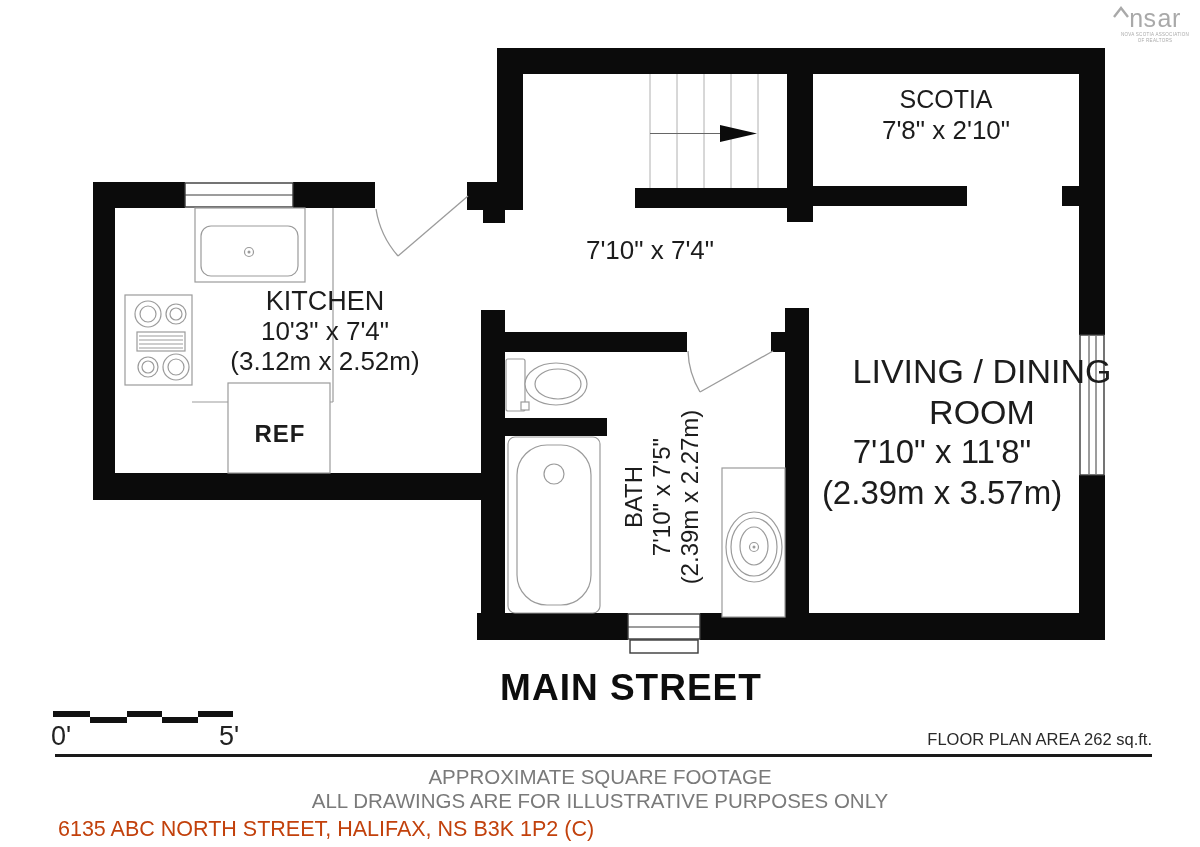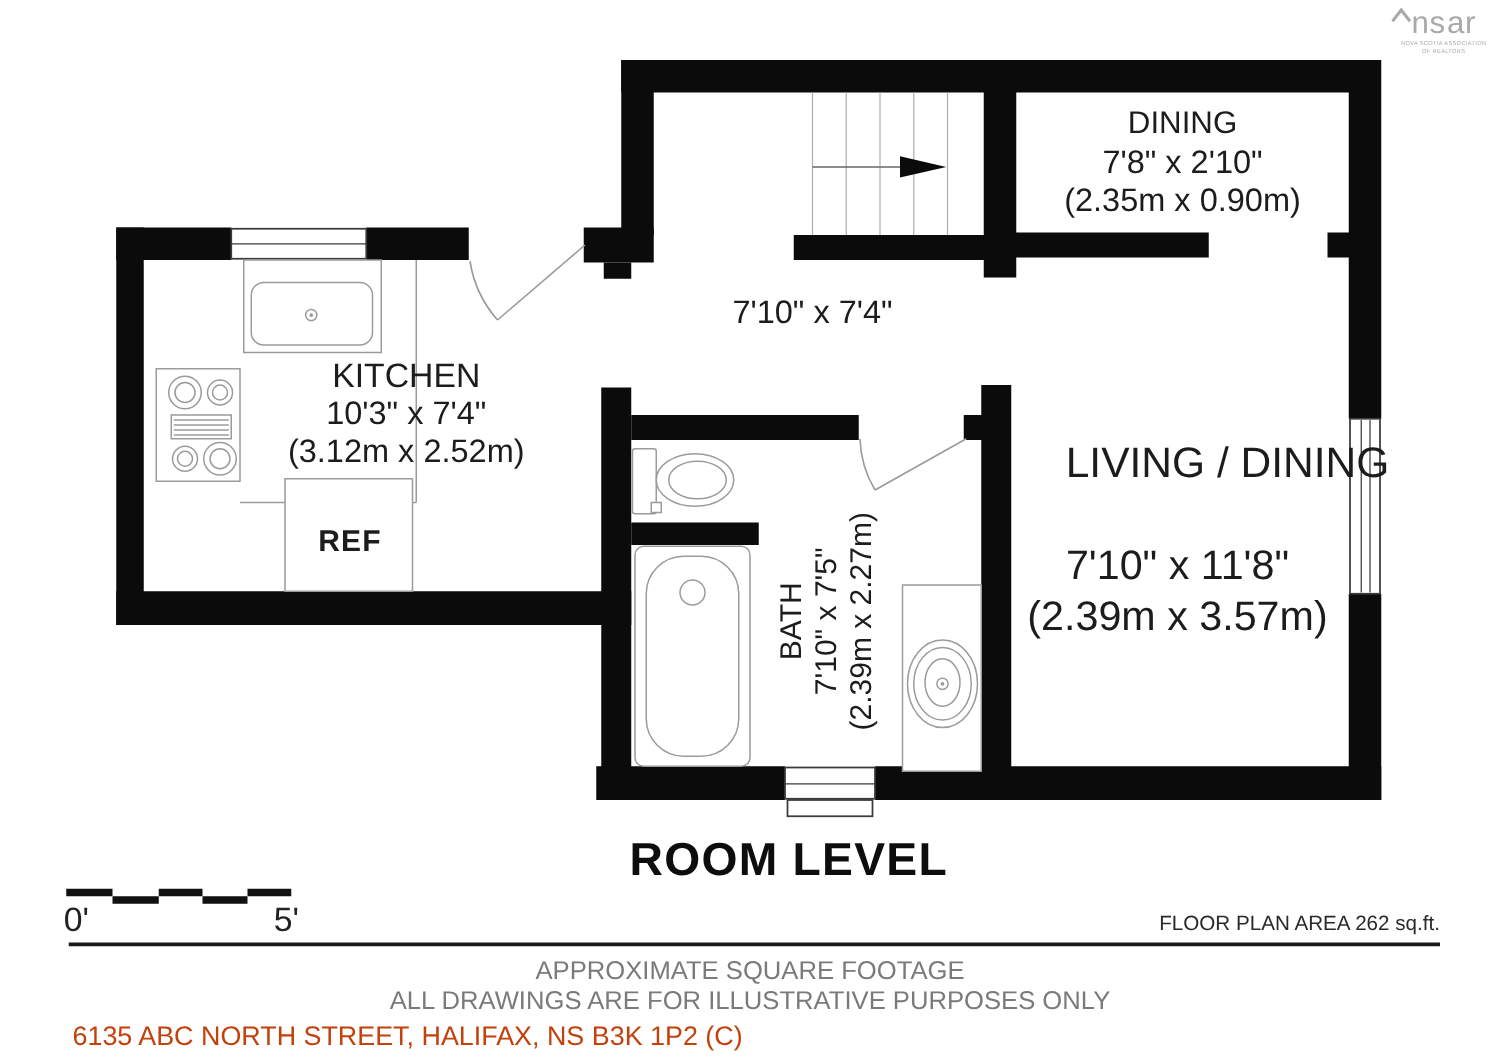--- a/index.html
+++ b/index.html
@@ -143,42 +143,42 @@
     <g stroke-width="1.2">
       <rect class="fx" x="722" y="468" width="63" height="149"></rect>
       <ellipse class="fxl" cx="754" cy="547" rx="28" ry="35"></ellipse>
       <ellipse class="fxl" cx="754" cy="547" rx="23" ry="29"></ellipse>
       <ellipse class="fxl" cx="754" cy="546" rx="14" ry="19"></ellipse>
       <circle class="fx" cx="754" cy="547" r="4.5"></circle>
       <circle cx="754" cy="547" r="1.5" fill="var(--fixture)"></circle>
     </g>
   </svg>
 
-  <div class="lbl f25" style="left:946px;top:99px">DINING</div>
+  <div class="lbl f25" style="left:946px;top:99px">SCOTIA</div>
   <div class="lbl f26" style="left:946px;top:130px">7'8" x 2'10"</div>
-  <div class="lbl f26" style="left:946px;top:160px">(2.35m x 0.90m)</div>
 
   <div class="lbl f26" style="left:650px;top:250px">7'10" x 7'4"</div>
 
   <div class="lbl f27" style="left:325px;top:301px">KITCHEN</div>
   <div class="lbl f26" style="left:325px;top:331px">10'3" x 7'4"</div>
   <div class="lbl f26" style="left:325px;top:361px">(3.12m x 2.52m)</div>
   <div class="lbl ref" style="left:280px;top:434px">REF</div>
 
   <div class="bath-label">
     <div>BATH</div>
     <div>7'10" x 7'5"</div>
     <div>(2.39m x 2.27m)</div>
   </div>
 
   <div class="lbl f34" style="left:942px;top:371px">LIVING / DINING</div>
+  <div class="lbl f34" style="left:942px;top:412px">ROOM</div>
   <div class="lbl f33" style="left:942px;top:452px">7'10" x 11'8"</div>
   <div class="lbl f33" style="left:942px;top:493px">(2.39m x 3.57m)</div>
 
-  <div class="lbl title" style="left:631px;top:688px">ROOM LEVEL</div>
+  <div class="lbl title" style="left:631px;top:688px">MAIN STREET</div>
 
   <div>
     <div class="seg" style="left:53px;top:711px;width:37px"></div>
     <div class="seg" style="left:90px;top:717px;width:37px"></div>
     <div class="seg" style="left:127px;top:711px;width:35px"></div>
     <div class="seg" style="left:162px;top:717px;width:36px"></div>
     <div class="seg" style="left:198px;top:711px;width:35px"></div>
     <div class="lbl scale-num" style="left:61px;top:736px">0'</div>
     <div class="lbl scale-num" style="left:229px;top:736px">5'</div>
   </div>

